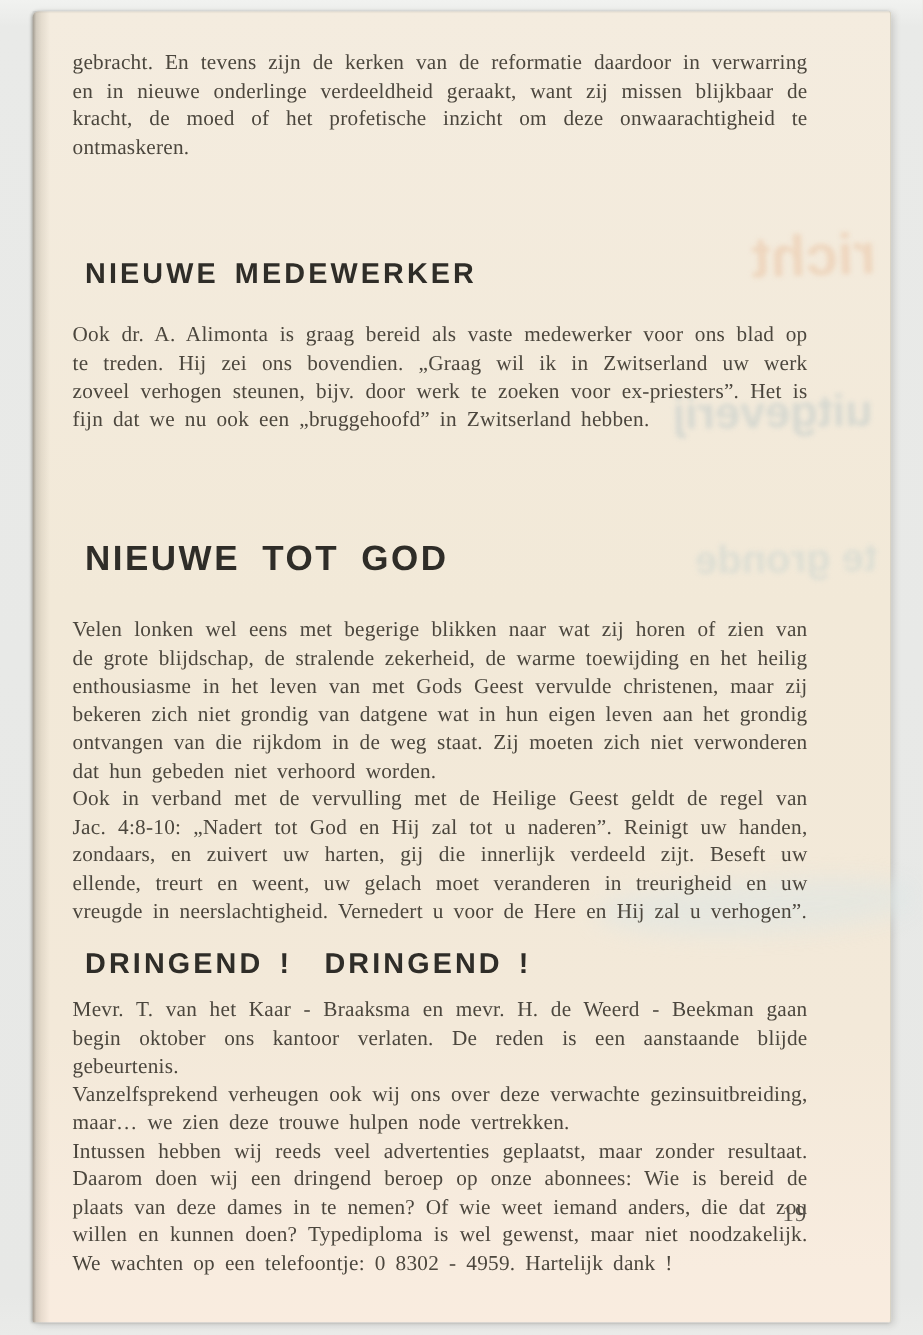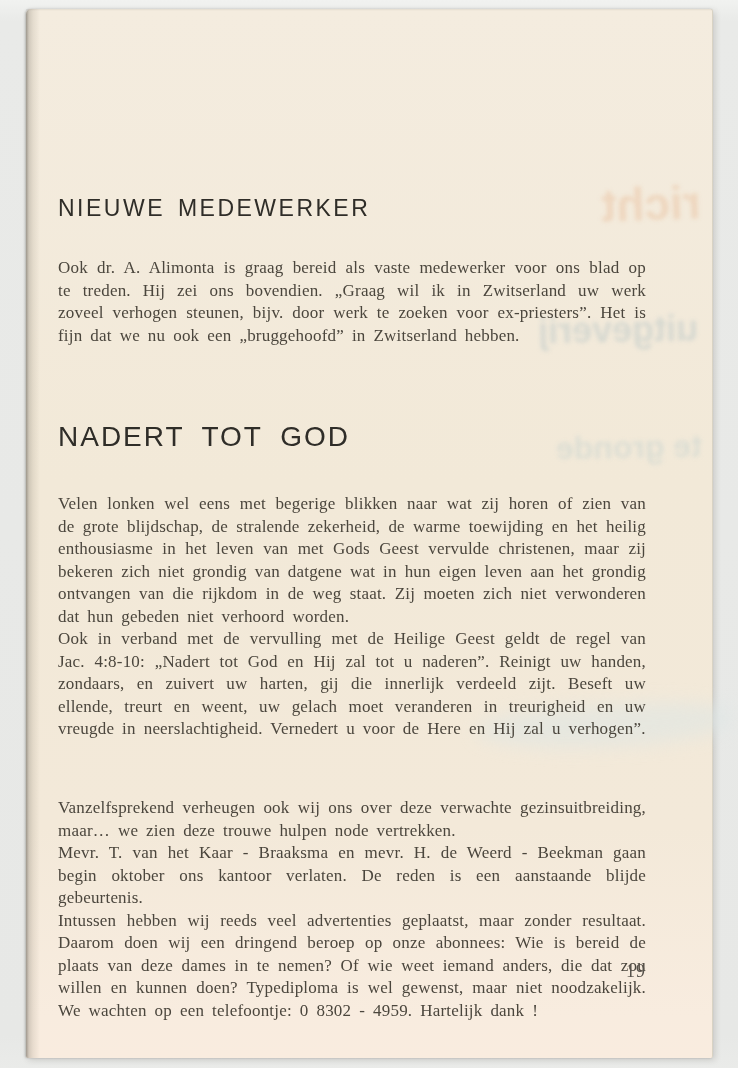--- a/index.html
+++ b/index.html
@@ -28,22 +28,22 @@
     background:linear-gradient(180deg,rgba(0,0,0,0.07),rgba(0,0,0,0));
     pointer-events:none;
   }
   .block{position:absolute;left:32px;width:588px;}
   .body-p{
     margin:0;text-align:justify;
     font-size:17px;line-height:22.5px;color:#4b463d;
     word-spacing:3.5px;letter-spacing:0.2px;
   }
   .heading{
-    position:absolute;left:32px;margin:0;
-    font-family:"Liberation Sans",sans-serif;font-weight:normal;color:#2f2d28;
+    position:absolute;left:32px;margin:10px;
+    font-family:"Liberation Sans",sans-serif;font-weight:bold;color:#2f2d28;
     white-space:pre;
   }
   .h-md{font-size:23px;letter-spacing:2.5px;word-spacing:4px;}
   .h-lg{font-size:28px;letter-spacing:2px;word-spacing:8px;}
   .page-number{
     position:absolute;top:952px;left:32px;width:588px;text-align:right;
     font-size:18px;color:#57524b;letter-spacing:1px;
   }
   
   .ghost{
@@ -64,34 +64,36 @@
 <body>
 
 <div class="page">
 
   <div class="ghost g-richt">richt</div>
   <div class="ghost g-uitg">uitgeverij</div>
   <div class="ghost g-gronde">te gronde</div>
   <div class="ghost-swoosh"></div>
 
   <section class="block" style="top:30px">
+    <p class="body-p">gebracht. En tevens zijn de kerken van de reformatie daardoor in verwarring en in nieuwe onderlinge verdeeldheid geraakt, want zij missen blijkbaar de kracht, de moed of het profetische inzicht om deze onwaarachtigheid te ontmaskeren.</p>
   </section>
 
   <h2 class="heading h-md" style="top:186px">NIEUWE MEDEWERKER</h2>
   <section class="block" style="top:248px">
     <p class="body-p">Ook dr. A. Alimonta is graag bereid als vaste medewerker voor ons blad op te treden. Hij zei ons bovendien. „Graag wil ik in Zwitserland uw werk zoveel verhogen steunen, bijv. door werk te zoeken voor ex-priesters”. Het is fijn dat we nu ook een „bruggehoofd” in Zwitserland hebben.</p>
   </section>
 
-  <h2 class="heading h-lg" style="top:412px">NADERT TOT GOD</h2>
+  <h2 class="heading h-lg" style="top:412px">NIEUWE TOT GOD</h2>
   <section class="block" style="top:484px">
     <p class="body-p">Velen lonken wel eens met begerige blikken naar wat zij horen of zien van de grote blijdschap, de stralende zekerheid, de warme toewijding en het heilig enthousiasme in het leven van met Gods Geest vervulde christenen, maar zij bekeren zich niet grondig van datgene wat in hun eigen leven aan het grondig ontvangen van die rijkdom in de weg staat. Zij moeten zich niet verwonderen dat hun gebeden niet verhoord worden.</p>
     <p class="body-p">Ook in verband met de vervulling met de Heilige Geest geldt de regel van Jac. 4:8-10: „Nadert tot God en Hij zal tot u naderen”. Reinigt uw handen, zondaars, en zuivert uw harten, gij die innerlijk verdeeld zijt. Beseft uw ellende, treurt en weent, uw gelach moet veranderen in treurigheid en uw vreugde in neerslachtigheid. Vernedert u voor de Here en Hij zal u verhogen”.</p>
   </section>
 
+  <h2 class="heading h-md" style="top:738px">DRINGEND !  DRINGEND !</h2>
   <section class="block" style="top:788px">
+    <p class="body-p">Mevr. T. van het Kaar - Braaksma en mevr. H. de Weerd - Beekman gaan begin oktober ons kantoor verlaten. De reden is een aanstaande blijde gebeurtenis.</p>
     <p class="body-p">Vanzelfsprekend verheugen ook wij ons over deze verwachte gezinsuitbreiding, maar… we zien deze trouwe hulpen node vertrekken.</p>
-    <p class="body-p">Mevr. T. van het Kaar - Braaksma en mevr. H. de Weerd - Beekman gaan begin oktober ons kantoor verlaten. De reden is een aanstaande blijde gebeurtenis.</p>
     <p class="body-p">Intussen hebben wij reeds veel advertenties geplaatst, maar zonder resultaat. Daarom doen wij een dringend beroep op onze abonnees: Wie is bereid de plaats van deze dames in te nemen? Of wie weet iemand anders, die dat zou willen en kunnen doen? Typediploma is wel gewenst, maar niet noodzakelijk. We wachten op een telefoontje: 0 8302 - 4959. Hartelijk dank !</p>
   </section>
 
   <div class="page-number">19</div>
 
 </div>
 
 </body></html>

